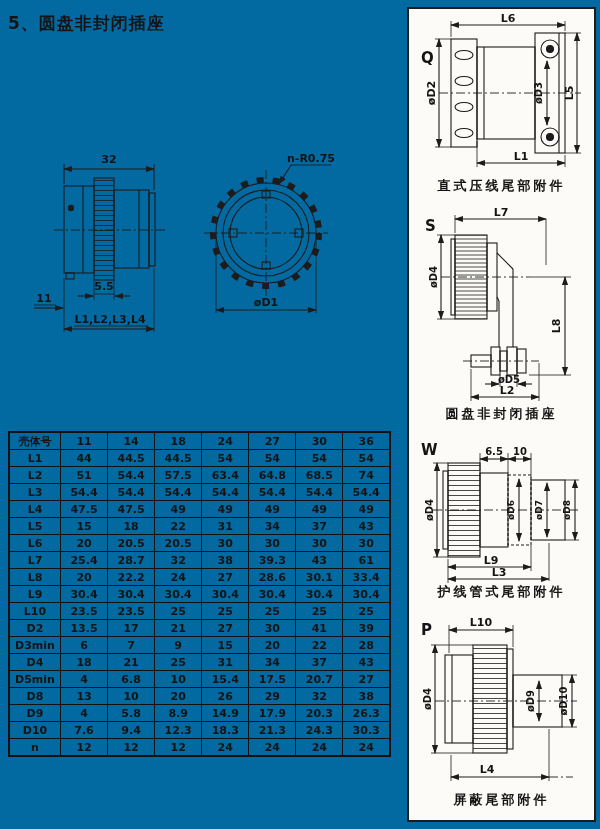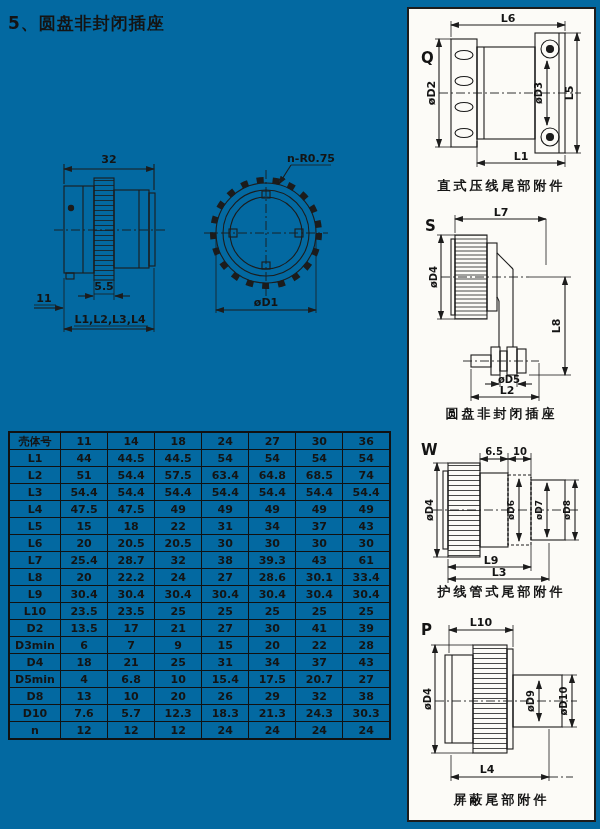--- a/index.html
+++ b/index.html
@@ -262,23 +262,33 @@
           <td>D8</td>
           <td>13</td>
           <td>10</td>
           <td>20</td>
           <td>26</td>
           <td>29</td>
           <td>32</td>
           <td>38</td>
         </tr>
         <tr>
+          <td>D9</td>
+          <td>4</td>
+          <td>5.8</td>
+          <td>8.9</td>
+          <td>14.9</td>
+          <td>17.9</td>
+          <td>20.3</td>
+          <td>26.3</td>
+        </tr>
+        <tr>
           <td>D10</td>
           <td>7.6</td>
-          <td>5.7</td>
+          <td>9.4</td>
           <td>12.3</td>
           <td>18.3</td>
           <td>21.3</td>
           <td>24.3</td>
           <td>30.3</td>
         </tr>
         <tr>
           <td>n</td>
           <td>12</td>
           <td>12</td>

